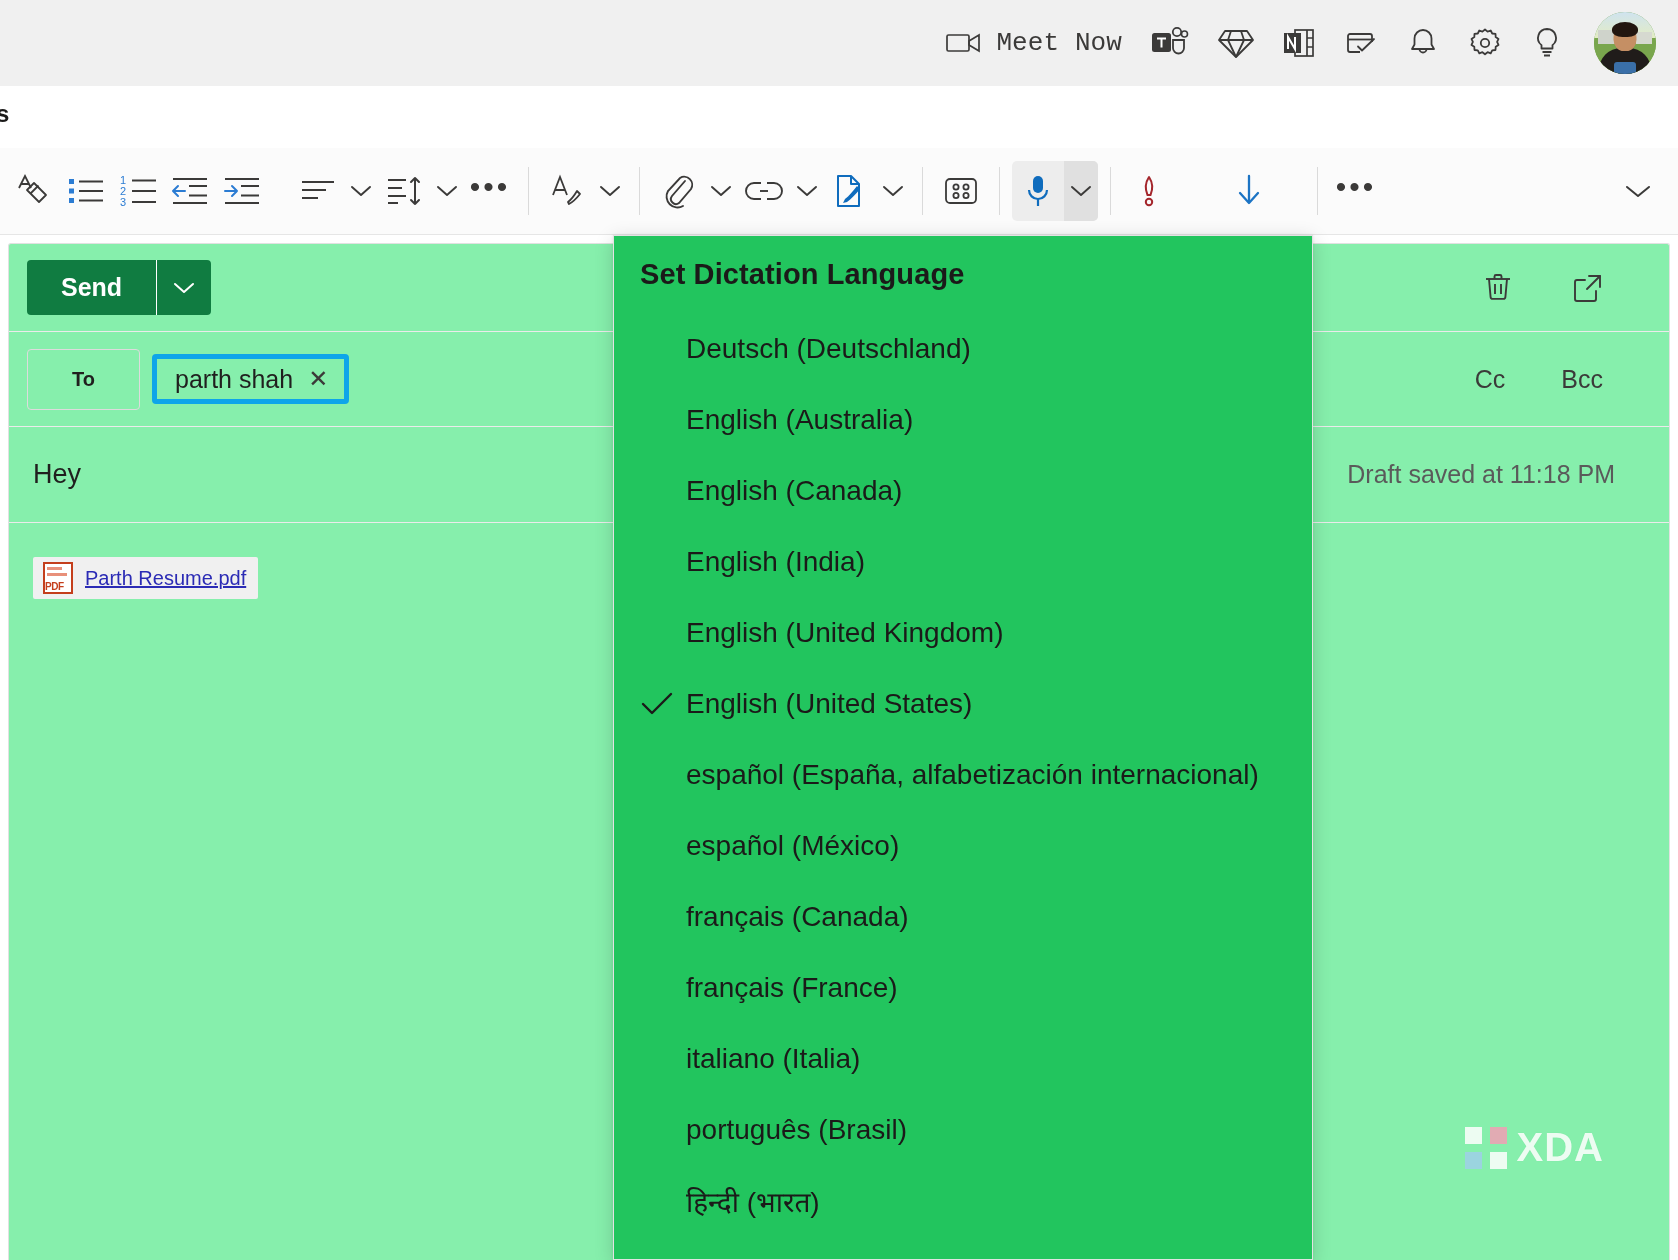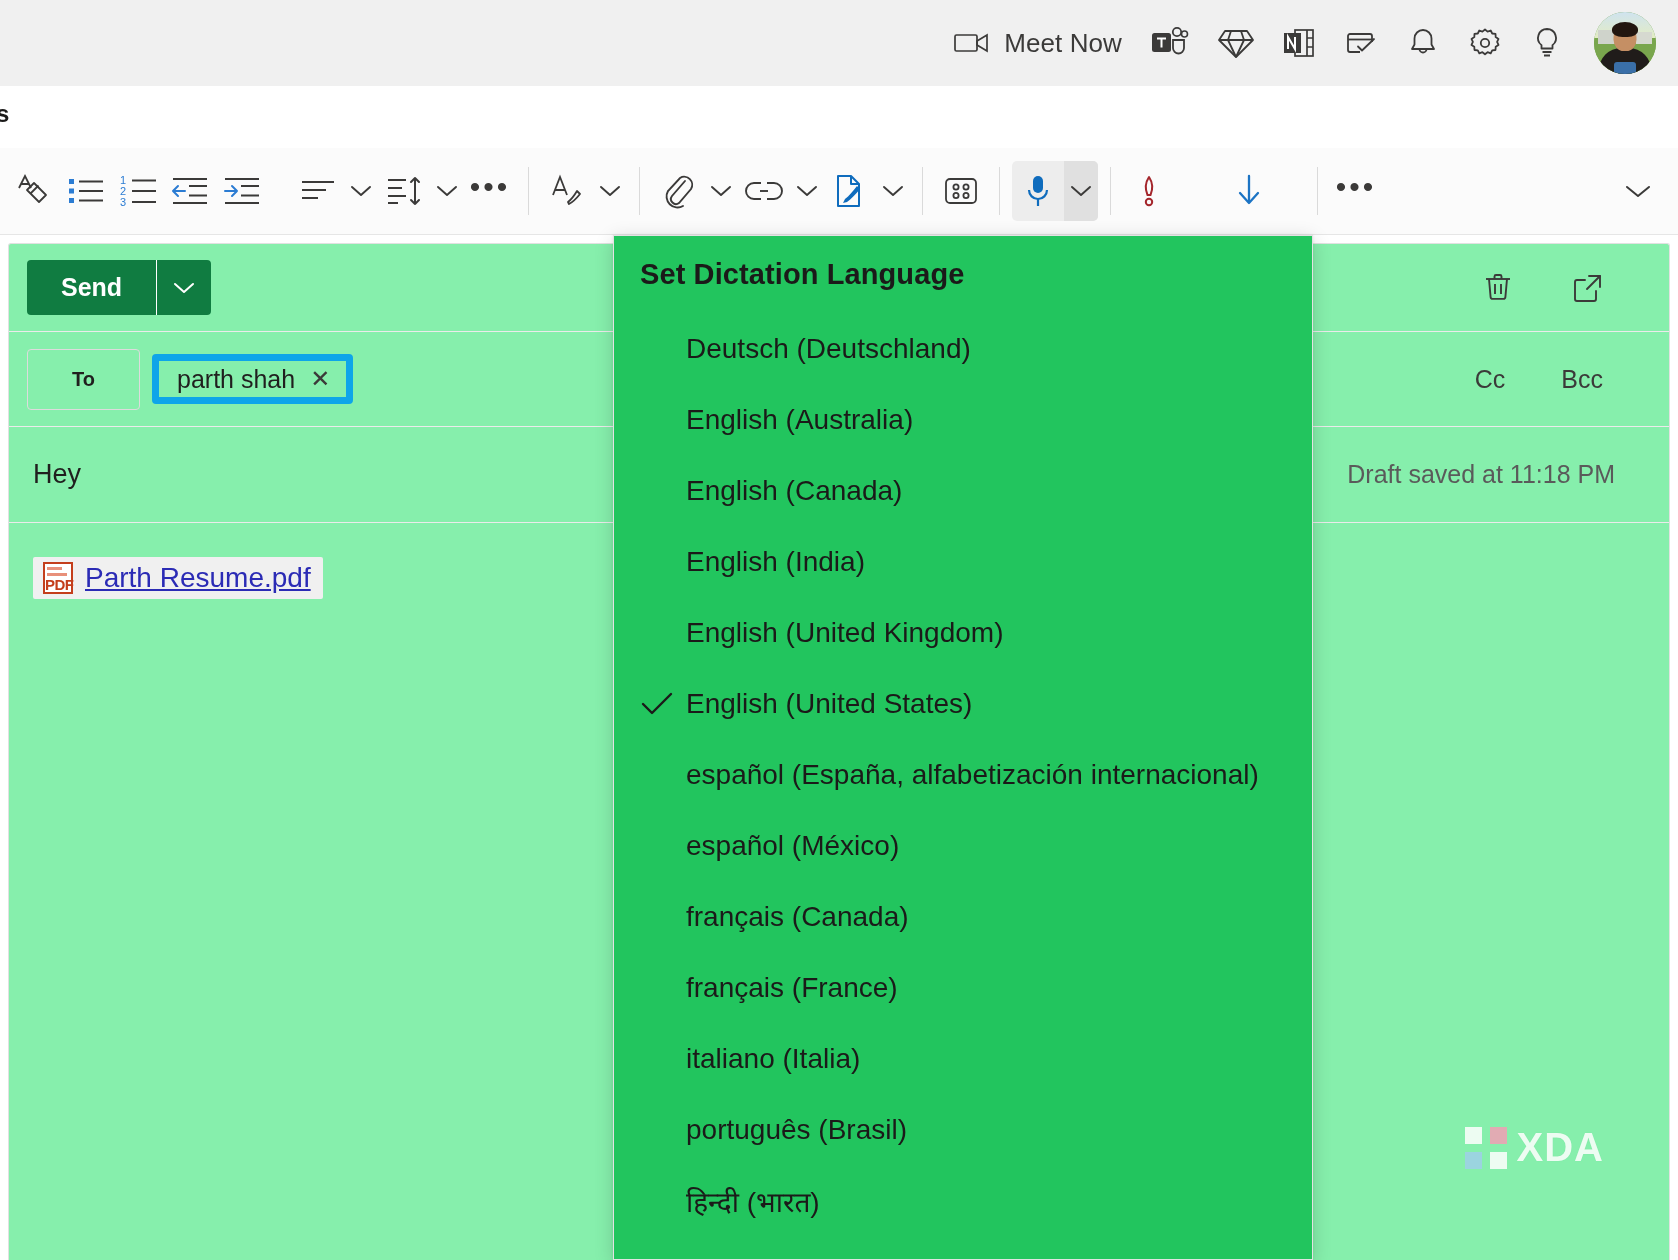--- a/index.html
+++ b/index.html
@@ -28,20 +28,21 @@
     background: #f0f0f0;
     display: flex;
     align-items: center;
     justify-content: flex-end;
     padding-right: 22px;
   }
   .suite-group {
     display: flex;
     align-items: center;
     gap: 0px;
+    font-family: Liberation Mono, monospace;
   }
   .suite-btn {
     height: 64px;
     min-width: 62px;
     display: flex;
     align-items: center;
     justify-content: center;
     gap: 14px;
     color: #3b3a39;
     padding: 0 14px;
@@ -269,21 +270,21 @@
     justify-content: center;
     font-size: 20px;
     font-weight: bold;
     color: #201f1e;
     cursor: pointer;
     flex: none;
   }
   .recip-pill {
     margin-left: 12px;
     height: 50px;
-    border: 7px solid #0ea5e9;
+    border: 5px solid #0ea5e9;
     border-radius: 4px;
     display: flex;
     align-items: center;
     gap: 15px;
     padding: 0 16px 0 18px;
     font-size: 25px;
     color: #201f1e;
     cursor: pointer;
     flex: none;
   }
@@ -342,34 +343,34 @@
     flex: none;
   }
   .pdf-icon .sheet {
     position: absolute; inset: 0;
     border: 2px solid #c43e1c;
     background: #ffffff;
   }
   .pdf-icon .lbl {
     position: absolute;
     left: 2px; bottom: 2px;
-    font-size: 15px;
+    font-size: 10px;
     font-weight: bold;
     color: #c43e1c;
     letter-spacing: -0.5px;
     line-height: 1;
   }
   .pdf-icon .bar1 {
     position: absolute; left: 4px; top: 5px; width: 15px; height: 3px; background: #e8907a;
   }
   .pdf-icon .bar2 {
     position: absolute; left: 4px; top: 11px; width: 20px; height: 3px; background: #e8907a;
   }
   .attach-name {
-    font-size: 28px;
+    font-size: 20px;
     color: #2b2bb5;
     text-decoration: underline;
   }
 
   
   .menu {
     position: absolute;
     left: 613px;
     top: 235px;
     width: 700px;

